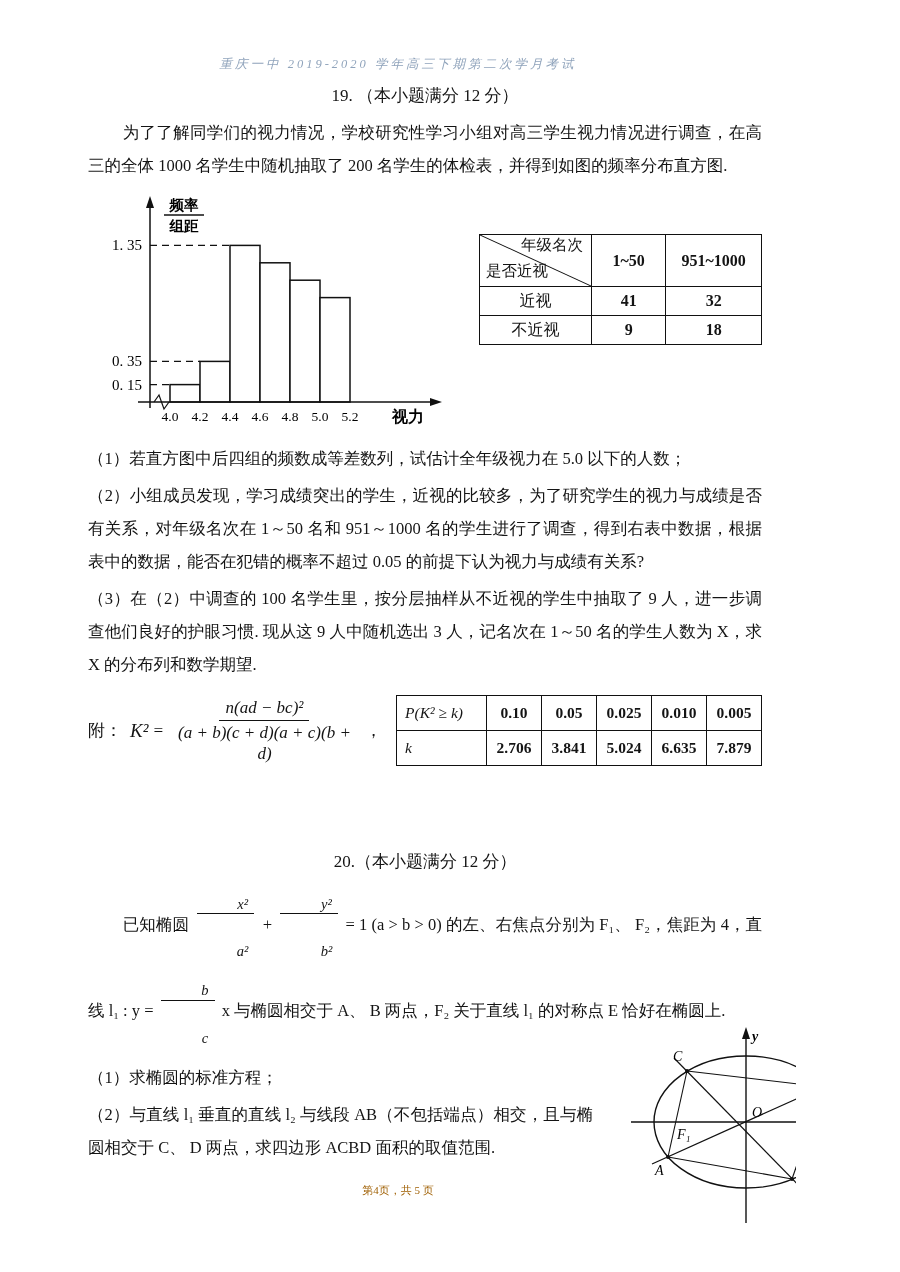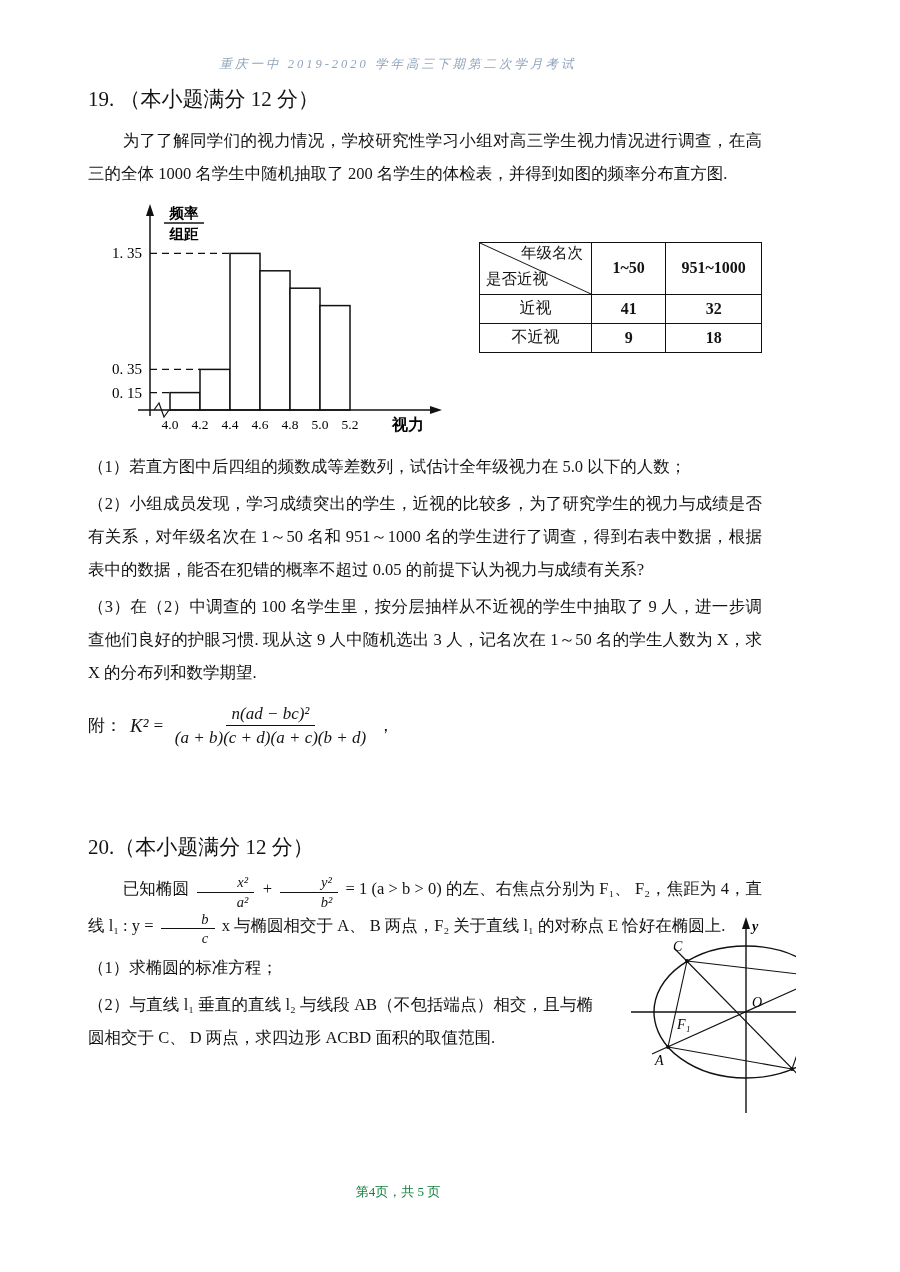--- a/index.html
+++ b/index.html
@@ -3,21 +3,21 @@
 <meta charset="utf-8">
 <style>
   * { margin:0; padding:0; box-sizing:border-box; }
   html,body { background:#ffffff; }
   body { width:900px; font-family:"Liberation Serif","DejaVu Serif",serif; color:#141414; }
   .page { position:relative; width:796px; height:1272px; background:#fff; padding:46px 34px 0 88px; overflow:hidden; }
 
   .header { position:absolute; top:56px; left:0; width:100%; text-align:center;
             font-size:12.5px; font-style:italic; color:#8fa3bb; letter-spacing:3px; }
 
-  .q-title { font-size:21px; line-height:1.9; }
+  .q-title { font-size:17px; line-height:1.9;text-align:center; }
   .para { font-size:16.5px; line-height:2.0; margin-top:4px; text-align:justify; }
   .indent { text-indent:2.1em; }
   .math { font-style:italic; font-family:"Liberation Serif",serif; }
 
   #q19-title { margin-top:34px; }
 
   .fig-row { display:flex; align-items:flex-start; margin-top:6px; }
   #histogram-svg { margin-left:18px; flex:0 0 auto; }
 
   table { border-collapse:collapse; }
@@ -33,37 +33,37 @@
   .diag-cell svg { position:absolute; left:0; top:0; width:100%; height:100%; }
   .diag-cell svg line { stroke:#111; stroke-width:1.4; }
   .corner-top { position:absolute; right:8px; top:0; font-size:15.5px; }
   .corner-bottom { position:absolute; left:6px; bottom:4px; font-size:15.5px; }
 
   .formula-row { display:flex; align-items:center; margin-top:14px; font-size:17px; }
   .f-prefix { margin-right:4px; }
   .frac { display:inline-flex; flex-direction:column; align-items:center; vertical-align:middle; margin:0 5px; line-height:1.25; }
   .frac .num { border-bottom:1.4px solid #111; padding:0 6px 1px 6px; text-align:right; }
   .frac .den { padding:1px 6px 0 6px; text-align:center; }
-  .frac.small { font-size:14.5px; line-height:1.15; margin:0 3px; transform:translateY(2px); }
+  .frac.small { font-size:14.5px; line-height:1.15; margin:11px 3px; transform:translateY(2px);gap:28px; }
   .big { font-size:19px; margin:0 4px; }
 
   .k-table { margin-left:14px; font-size:15.5px; }
   .k-table td { border:1.4px solid #111; text-align:center; height:35px; }
   .k-table .kl { width:98px; text-align:left; padding-left:8px; }
   .k-table .kv { width:58px; font-weight:bold; }
 
   .q20 { margin-top:80px; }
   .q20-body { display:flex; margin-top:2px; }
   .q20-left { width:505px; flex:0 0 auto; }
   .ellipse-fig { margin-left:18px; margin-top:-40px; flex:0 0 auto; }
   .ellipse-fig line, .ellipse-fig ellipse, .ellipse-fig polyline { stroke:#111; fill:none; }
   .ellipse-fig text { font-size:14px; font-style:italic; font-family:"Liberation Serif",serif; }
   .ellipse-fig .blbl { font-weight:bold; }
 
-  .footer { position:absolute; top:1183px; left:0; width:100%; text-align:center; font-size:13px; color:#15803d; }
+  .footer { position:absolute; top:1183px; left:0; width:100%; text-align:center; font-size:11px; color:#a16207; }
   #histogram-svg text { font-family:"Liberation Serif",serif; }
 </style>
 </head>
 <body>
 
 <div class="page">
 
   <div class="header">重庆一中 2019-2020 学年高三下期第二次学月考试</div>
 
   <section>
@@ -136,20 +136,40 @@
     <div class="formula-row">
       <span class="f-prefix">附：</span>
       <span class="math big">K²</span>
       <span class="math">=</span>
       <span class="frac">
         <span class="num math">n(ad − bc)²</span>
         <span class="den math">(a + b)(c + d)(a + c)(b + d)</span>
       </span>
       <span>，</span>
 
+      <table class="k-table">
+        <tbody>
+            <tr>
+          <td class="kl math">P(K² ≥ k)</td>
+          <td class="kv">0.10</td>
+          <td class="kv">0.05</td>
+          <td class="kv">0.025</td>
+          <td class="kv">0.010</td>
+          <td class="kv">0.005</td>
+        </tr>
+        <tr>
+          <td class="kl math">k</td>
+          <td class="kv">2.706</td>
+          <td class="kv">3.841</td>
+          <td class="kv">5.024</td>
+          <td class="kv">6.635</td>
+          <td class="kv">7.879</td>
+        </tr>
+      </tbody>
+        </table>
     </div>
   </section>
 
   <section class="q20">
     <p class="q-title">20.（本小题满分 12 分）</p>
 
     <p class="para indent">
       <span>已知椭圆</span>
       <span class="frac small">
         <span class="num math">x²</span>

